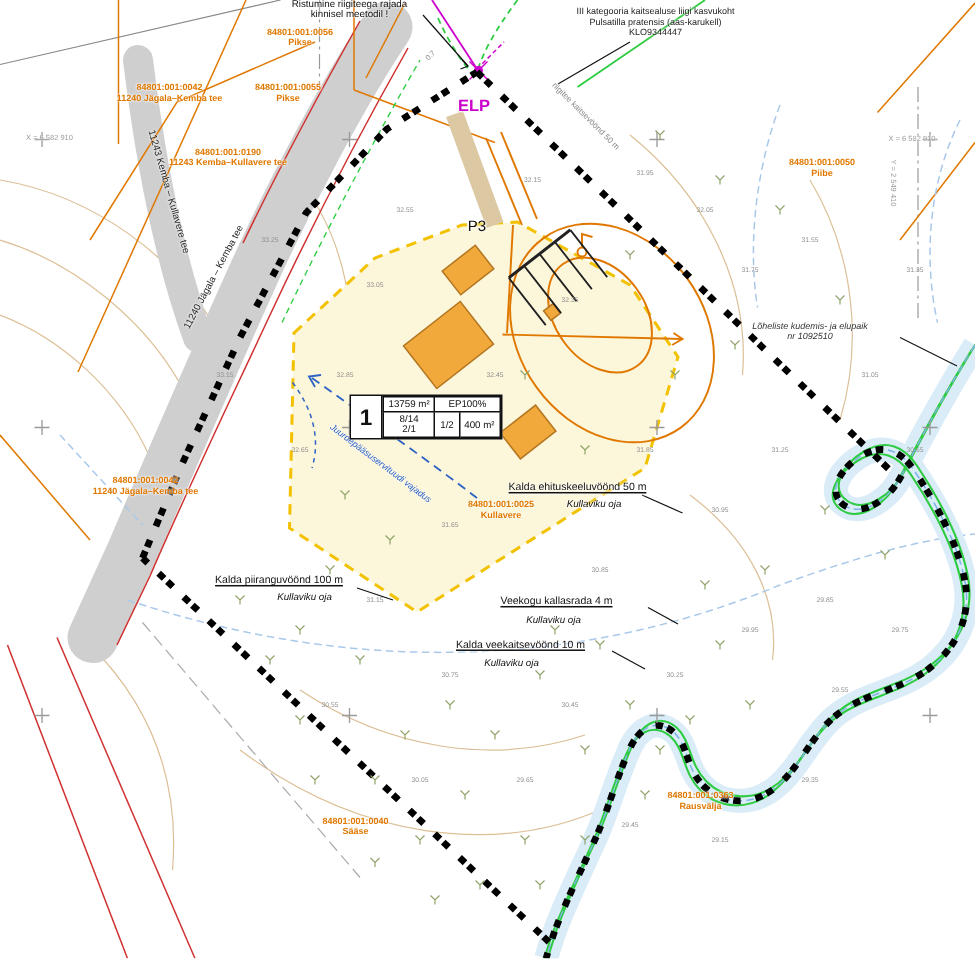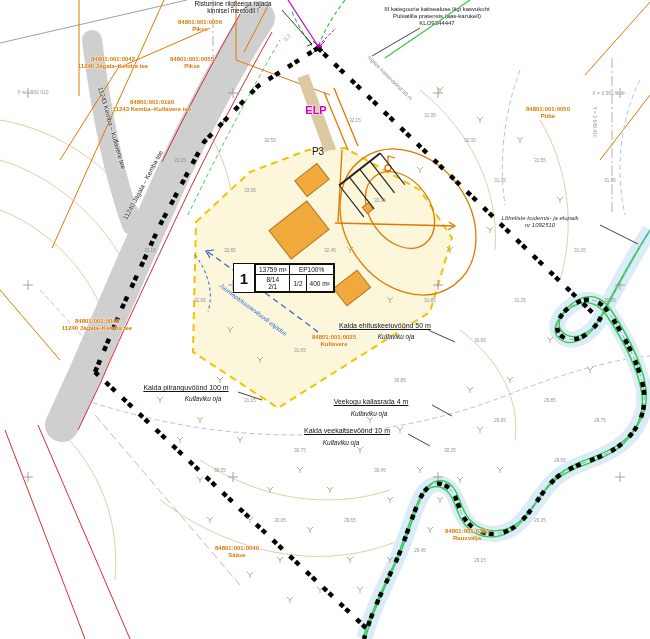--- a/index.html
+++ b/index.html
@@ -223,21 +223,21 @@
 Pikse</div>
       <div class="map-label" style="left: 192px; top: 63px; color: rgb(224, 120, 0); font-size: 6px; font-weight: bold; transform: translate(-50%, -50%) rotate(0deg);">84801:001:0055
 Pikse</div>
       <div class="map-label" style="left: 113px; top: 63px; color: rgb(224, 120, 0); font-size: 6px; font-weight: bold; transform: translate(-50%, -50%) rotate(0deg);">84801:001:0042
 11240 Jägala–Kemba tee</div>
       <div class="map-label" style="left: 152px; top: 106px; color: rgb(224, 120, 0); font-size: 6px; font-weight: bold; transform: translate(-50%, -50%) rotate(0deg);">84801:001:0190
 11243 Kemba–Kullavere tee</div>
       <div class="map-label" style="left: 437px; top: 16px; color: rgb(34, 34, 34); font-size: 6px; transform: translate(-50%, -50%) rotate(0deg);">III kategooria kaitsealuse liigi kasvukoht
 Pulsatilla pratensis (aas-karukell)
 KLO9344447</div>
-      <div class="map-label" style="left: 316px; top: 71px; color: rgb(204, 0, 204); font-size: 11px; font-weight: bold; transform: translate(-50%, -50%) rotate(0deg); margin-top: 39px;">ELP</div>
+      <div class="map-label" style="left: 316px; top: 71px; color: rgb(204, 0, 204); font-size: 11px; font-weight: bold; transform: translate(-50%, -50%) rotate(0deg);">ELP</div>
       <div class="map-label" style="left: 318px; top: 152px; color: rgb(17, 17, 17); font-size: 10px; transform: translate(-50%, -50%) rotate(0deg);">P3</div>
       <div class="map-label" style="left: 385px; top: 326px; color: rgb(17, 17, 17); font-size: 7px; text-decoration: underline; transform: translate(-50%, -50%) rotate(0deg);">Kalda ehituskeeluvöönd 50 m</div>
       <div class="map-label" style="left: 396px; top: 337px; color: rgb(17, 17, 17); font-size: 6.5px; font-style: italic; transform: translate(-50%, -50%) rotate(0deg);">Kullaviku oja</div>
       <div class="map-label" style="left: 371px; top: 402px; color: rgb(17, 17, 17); font-size: 7px; text-decoration: underline; transform: translate(-50%, -50%) rotate(0deg);">Veekogu kallasrada 4 m</div>
       <div class="map-label" style="left: 369px; top: 414px; color: rgb(17, 17, 17); font-size: 6.5px; font-style: italic; transform: translate(-50%, -50%) rotate(0deg);">Kullaviku oja</div>
       <div class="map-label" style="left: 347px; top: 431px; color: rgb(17, 17, 17); font-size: 7px; text-decoration: underline; transform: translate(-50%, -50%) rotate(0deg);">Kalda veekaitsevöönd 10 m</div>
       <div class="map-label" style="left: 341px; top: 443px; color: rgb(17, 17, 17); font-size: 6.5px; font-style: italic; transform: translate(-50%, -50%) rotate(0deg);">Kullaviku oja</div>
       <div class="map-label" style="left: 186px; top: 388px; color: rgb(17, 17, 17); font-size: 7px; text-decoration: underline; transform: translate(-50%, -50%) rotate(0deg);">Kalda piiranguvöönd 100 m</div>
       <div class="map-label" style="left: 203px; top: 399px; color: rgb(17, 17, 17); font-size: 6.5px; font-style: italic; transform: translate(-50%, -50%) rotate(0deg);">Kullaviku oja</div>
       <div class="map-label" style="left: 540px; top: 222px; color: rgb(51, 51, 51); font-size: 6px; font-style: italic; transform: translate(-50%, -50%) rotate(0deg);">Lõheliste kudemis- ja elupaik

